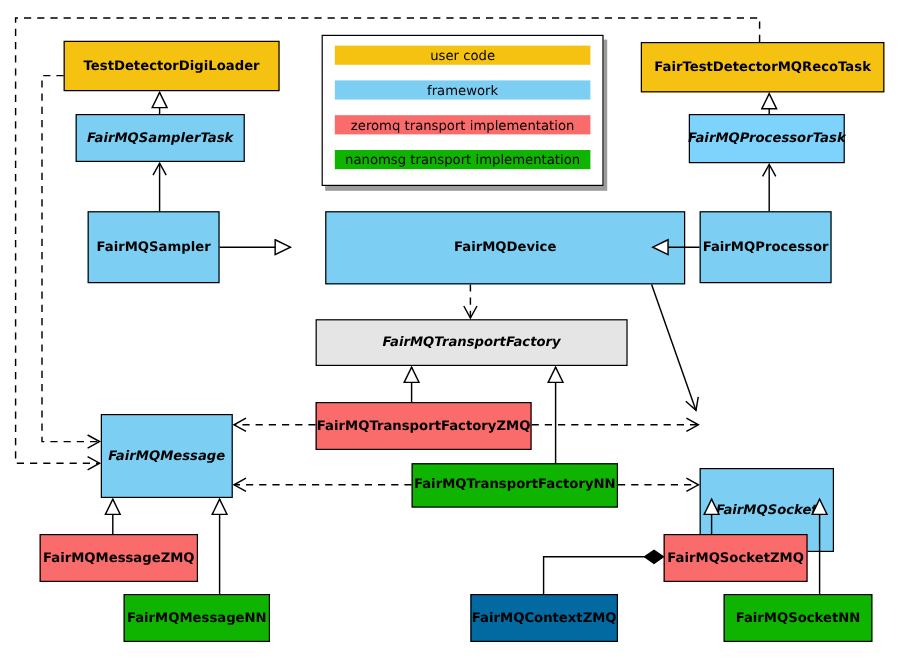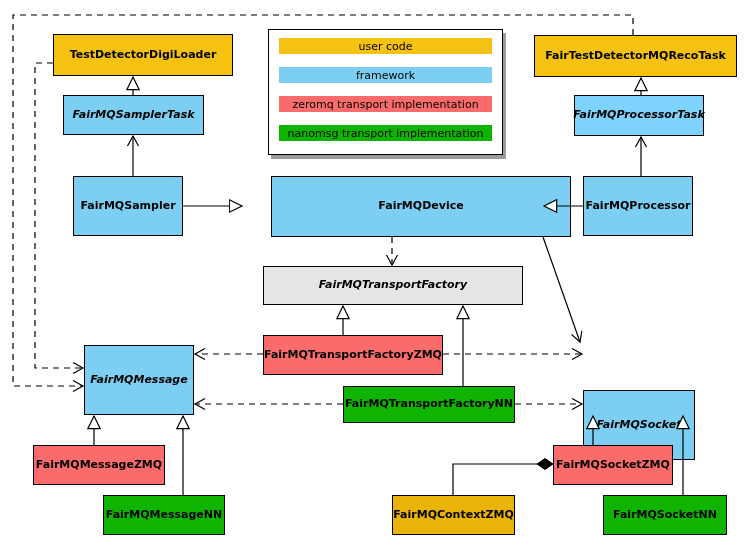--- a/index.html
+++ b/index.html
@@ -123,21 +123,21 @@
   </div>
   <div class="node abstract" style="left: 583px; top: 345px; width: 112px; height: 70px; background-color: rgb(124, 207, 242); margin-top: 45px;">
     <span class="lbl">FairMQSocket</span>
   </div>
   <div class="node" style="left: 33px; top: 445px; width: 132px; height: 40px; background-color: rgb(250, 107, 107);">
     <span class="lbl">FairMQMessageZMQ</span>
   </div>
   <div class="node" style="left: 103px; top: 495px; width: 122px; height: 40px; background-color: rgb(15, 180, 0);">
     <span class="lbl">FairMQMessageNN</span>
   </div>
-  <div class="node" style="left: 392px; top: 495px; width: 123px; height: 40px; background-color: #eab308;">
+  <div class="node" style="left: 392px; top: 495px; width: 123px; height: 40px; background-color: #0369a1;">
     <span class="lbl">FairMQContextZMQ</span>
   </div>
   <div class="node" style="left: 553px; top: 445px; width: 120px; height: 40px; background-color: rgb(250, 107, 107); align-items: center;">
     <span class="lbl">FairMQSocketZMQ</span>
   </div>
   <div class="node" style="left: 603px; top: 495px; width: 124px; height: 40px; background-color: rgb(15, 180, 0);">
     <span class="lbl">FairMQSocketNN</span>
   </div>
 
 </div>

